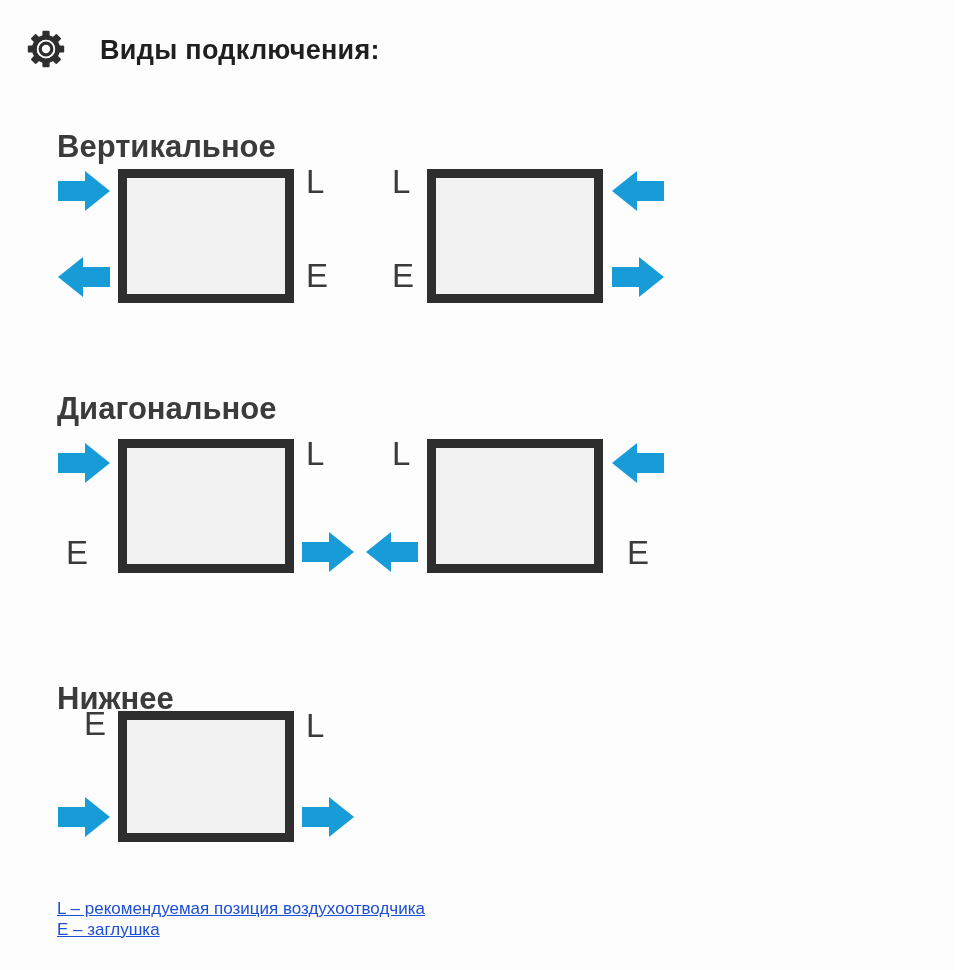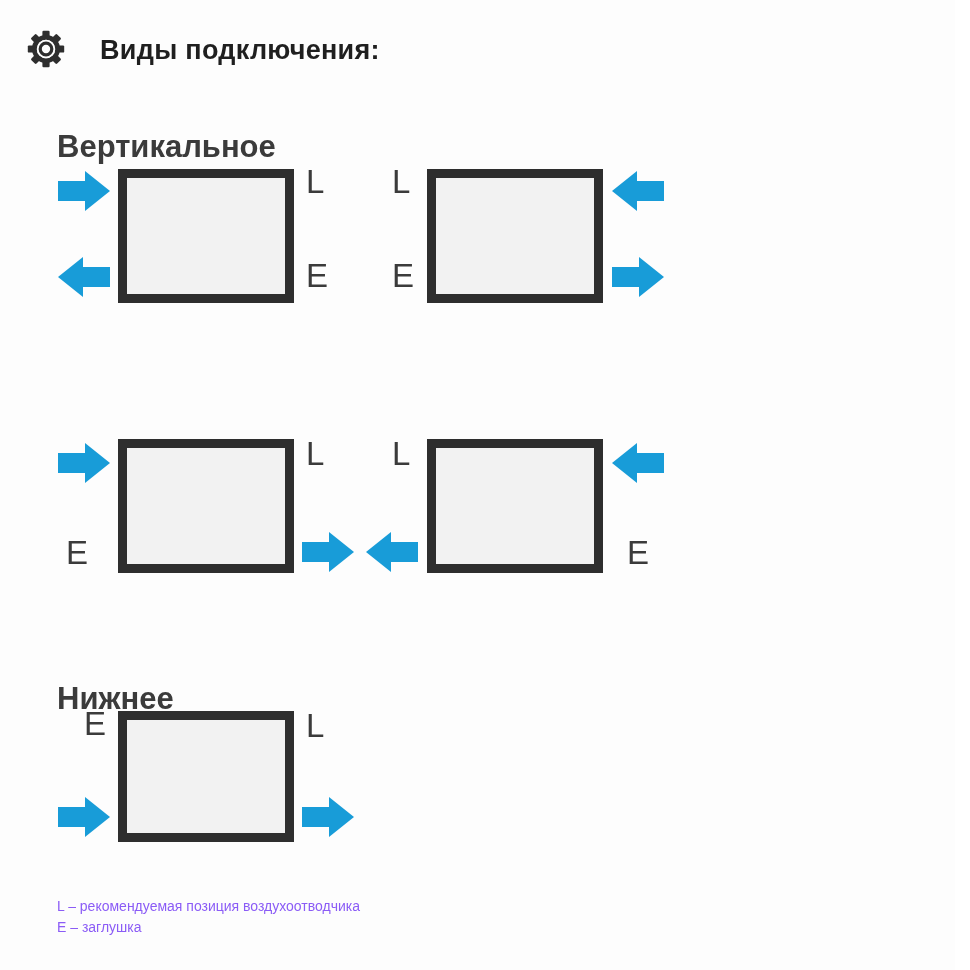--- a/index.html
+++ b/index.html
@@ -17,21 +17,21 @@
   .box{
     position:absolute;width:176px;height:134px;box-sizing:border-box;
     background:#F2F2F2;border:9px solid #2E2E2E;
   }
   .port-label{
     position:absolute;font-size:33px;font-weight:400;color:#3B3B3B;line-height:1;
   }
   .arrow{position:absolute;width:52px;height:44px;display:block;}
   .arrow.left{transform:scaleX(-1);}
   .legend-line{
-    position:absolute;left:57px;font-size:14px;color:#8b5cf6;line-height:1.25;
+    position:absolute;left:57px;font-size:17px;color:#1d4ed8;line-height:1.25;text-decoration:underline;
   }
   .gear{position:absolute;left:26px;top:29px;width:40px;height:40px;}
 </style>
 </head>
 <body>
 
 <div class="stage">
 
   <svg class="gear" viewBox="0 0 40 40" aria-hidden="true">
     <g fill="#2E2E2E">
@@ -68,20 +68,21 @@
   <div class="port-label" style="left:392px;top:165px">L</div>
   <div class="port-label" style="left:392px;top:259px">E</div>
   <div class="box" style="left:427px;top:169px"></div>
   <svg class="arrow left" style="left:612px;top:169px" viewBox="0 0 52 44">
       <polygon points="0,12 27,12 27,2 52,22 27,42 27,32 0,32" fill="#189CD8"></polygon>
     </svg>
   <svg class="arrow" style="left:612px;top:255px" viewBox="0 0 52 44">
       <polygon points="0,12 27,12 27,2 52,22 27,42 27,32 0,32" fill="#189CD8"></polygon>
     </svg>
 
+  <div class="sec-title" style="left:57px;top:393px">Диагональное</div>
 
   <svg class="arrow" style="left:58px;top:441px" viewBox="0 0 52 44">
       <polygon points="0,12 27,12 27,2 52,22 27,42 27,32 0,32" fill="#189CD8"></polygon>
     </svg>
   <div class="box" style="left:118px;top:439px"></div>
   <div class="port-label" style="left:306px;top:437px">L</div>
   <div class="port-label" style="left:66px;top:536px">E</div>
   <svg class="arrow" style="left:302px;top:530px" viewBox="0 0 52 44">
       <polygon points="0,12 27,12 27,2 52,22 27,42 27,32 0,32" fill="#189CD8"></polygon>
     </svg>

